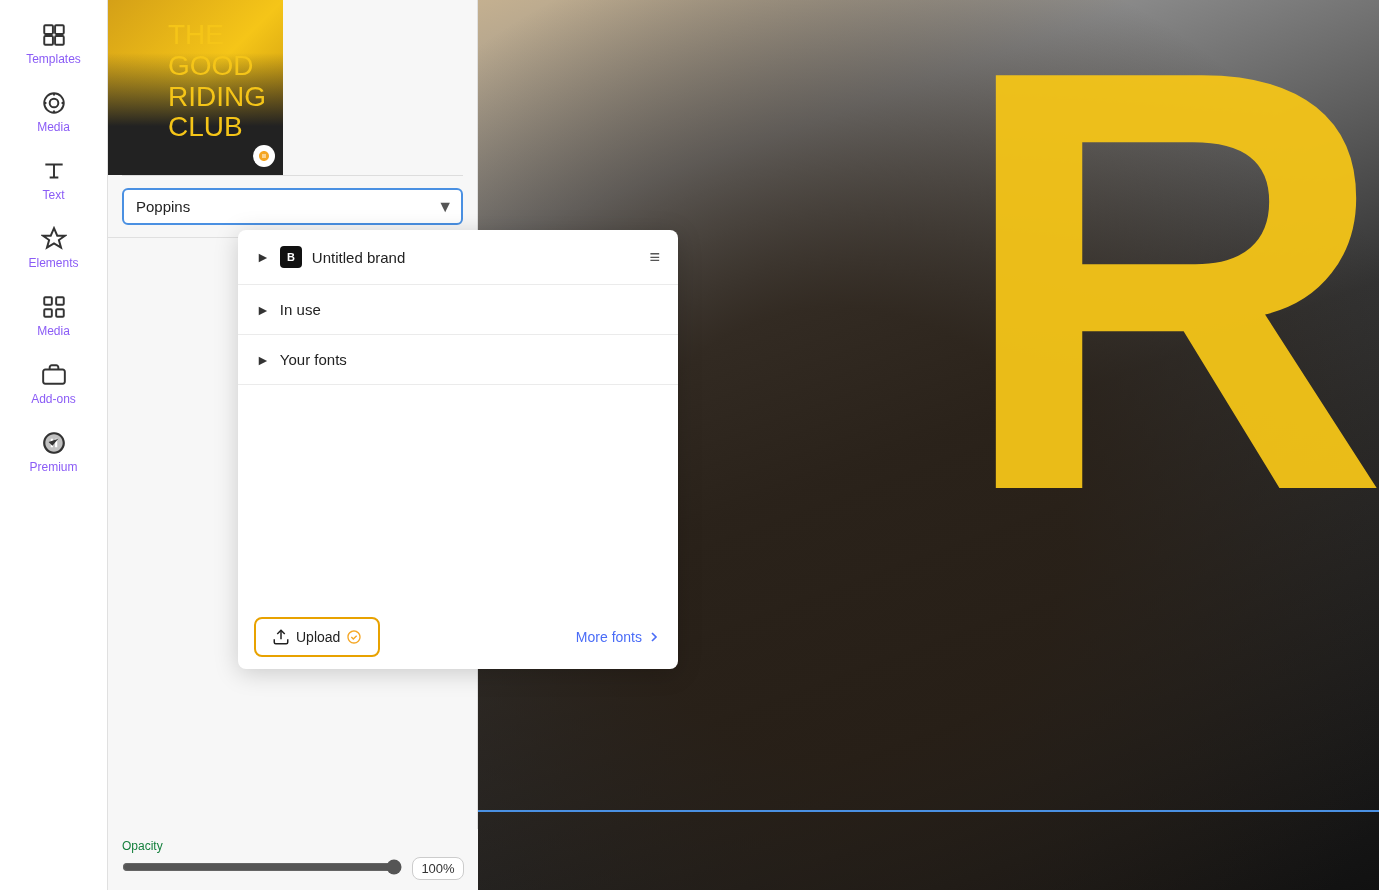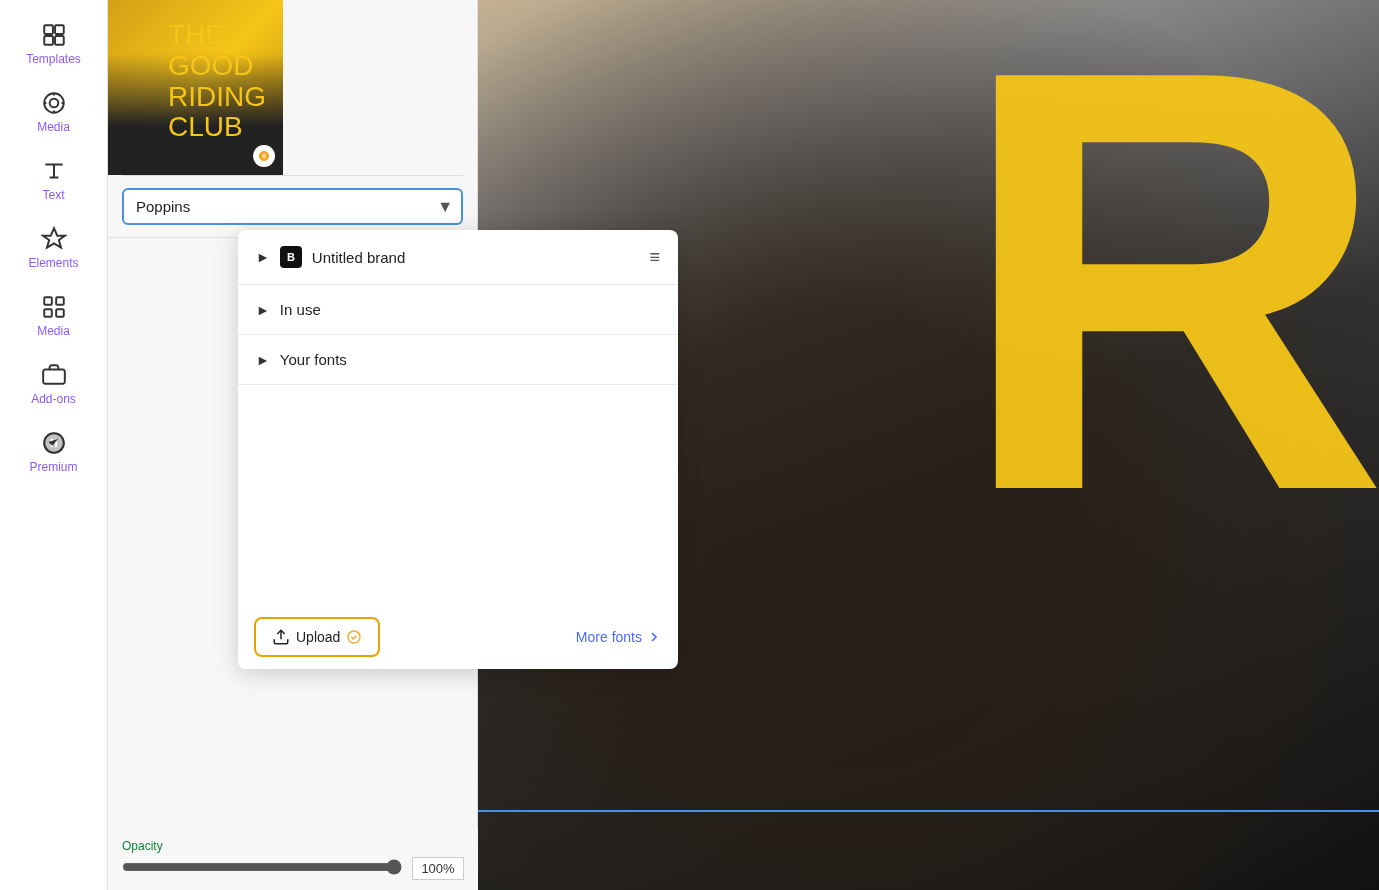--- a/index.html
+++ b/index.html
@@ -246,21 +246,21 @@
     }
     .slider {
       width: 100%;
       accent-color: #555;
       cursor: pointer;
     }
     .opacity-value {
       font-size: 13px;
       color: #333;
       border: 1px solid #ccc;
-      border-radius: 0;
+      border-radius: 8px;
       padding: 3px 0;
       background: #fff;
       min-width: 52px;
       text-align: center;
     }
 
     
     .canvas-area {
       flex: 1;
       height: 890px;

